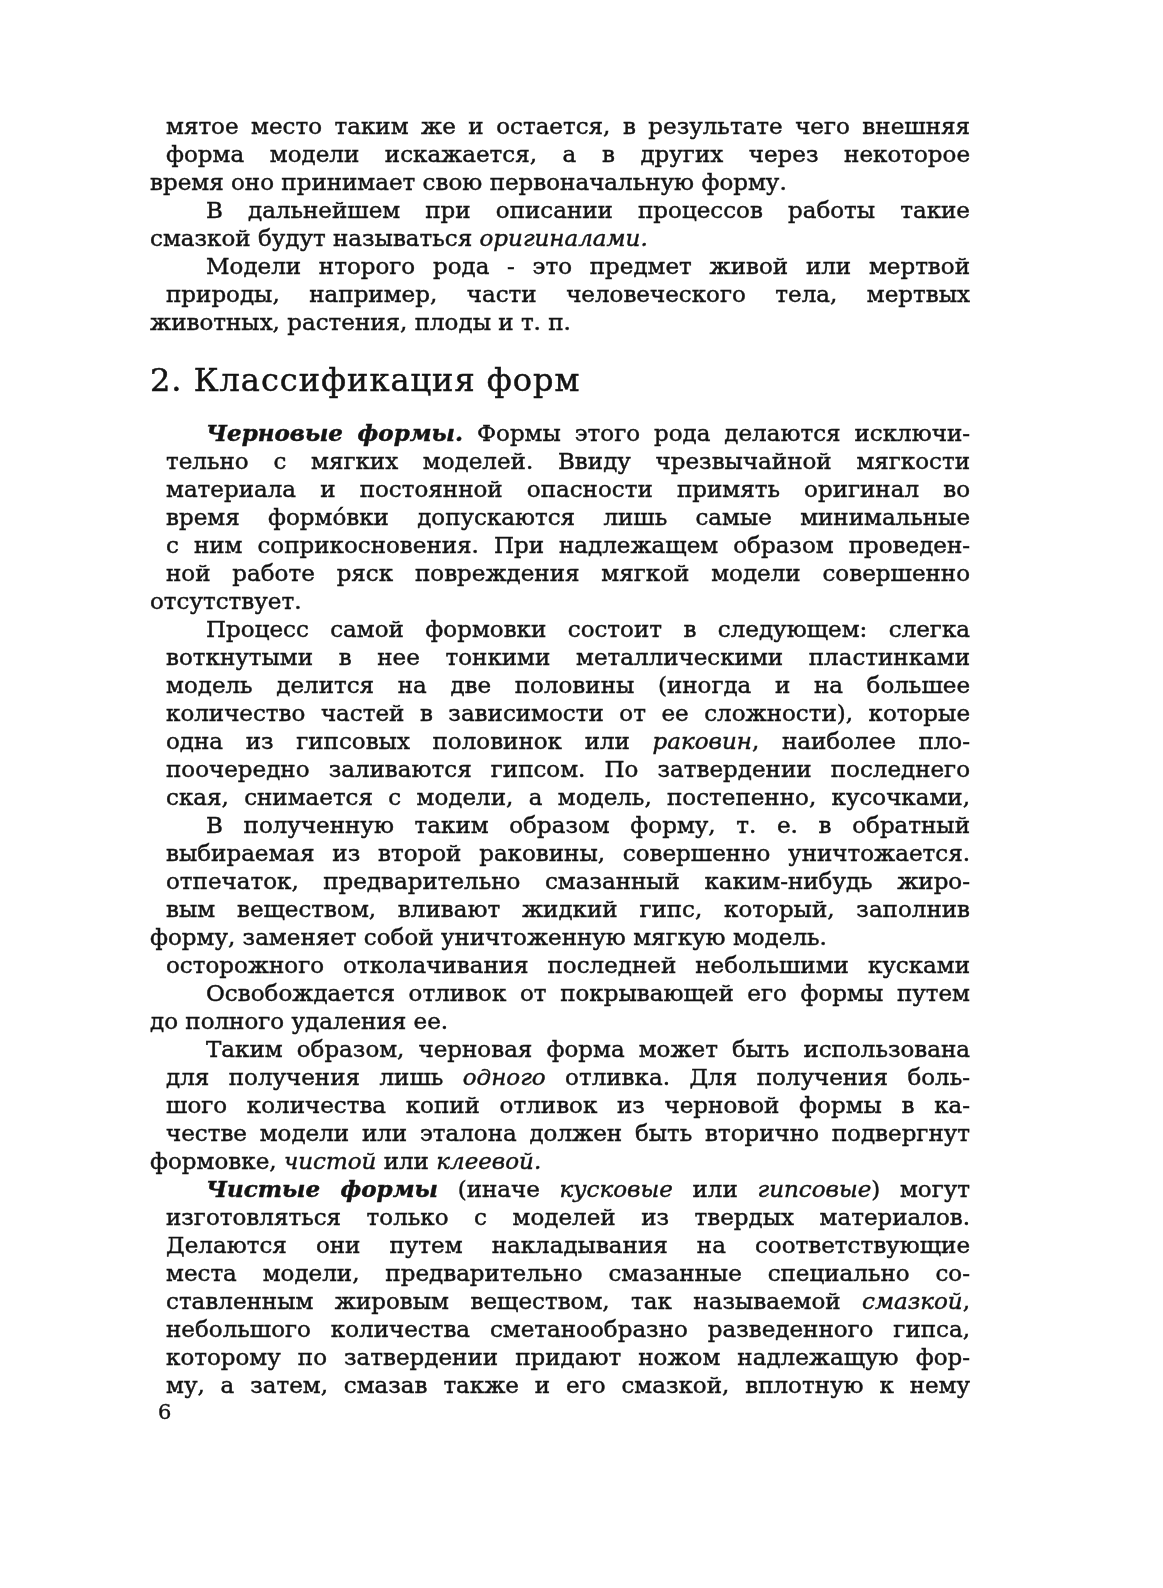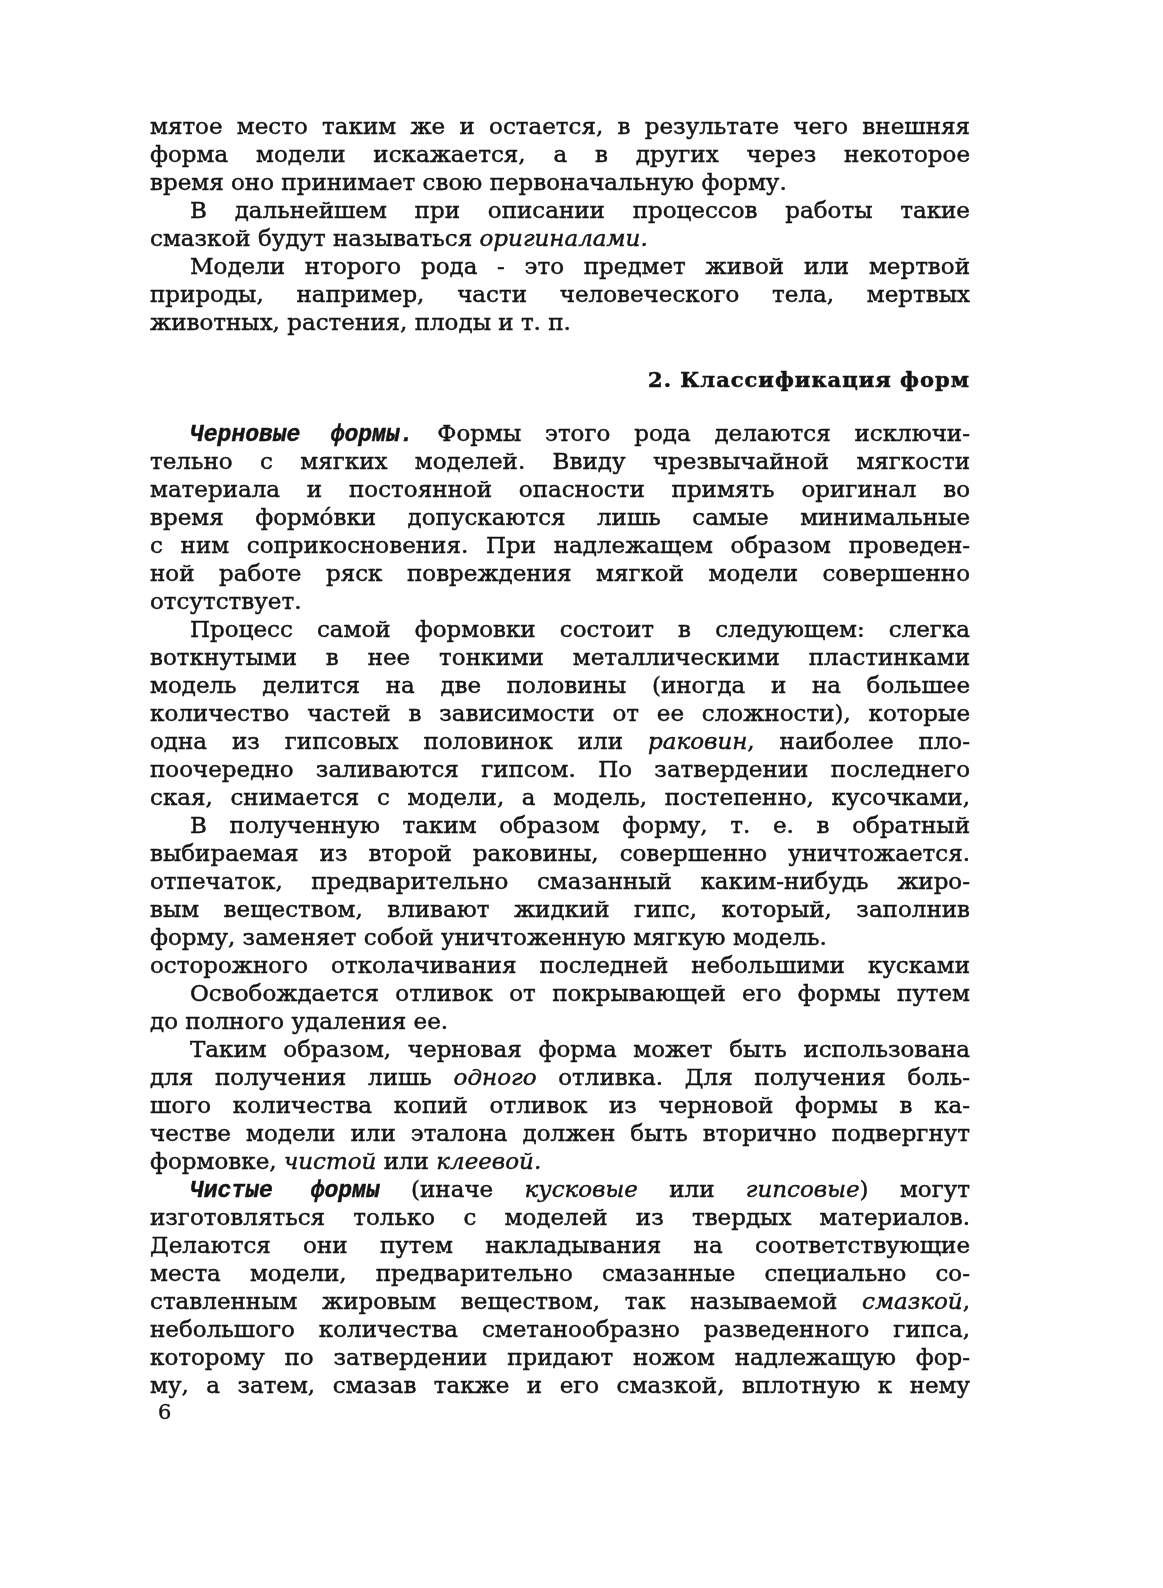--- a/index.html
+++ b/index.html
@@ -28,39 +28,39 @@
     height: 28px;
     white-space: normal;
     text-align: left;
     color: #141414;
     -webkit-text-stroke: 0.45px #141414;
     overflow: hidden;
   }
   .line.j {
     text-align: justify;
     text-align-last: justify;
+    margin-left: 16px;
   }
   .line.indent {
     padding-left: 40px;
   }
   .line .i {
     font-style: italic;
   }
   .line .bi {
     font-style: italic;
     font-weight: bold;
-    font-family: Liberation Mono, monospace;
   }
   .heading {
     margin-top: 29px;
     margin-bottom: 24px;
-    font-size: 21px;
+    font-size: 32px;
     line-height: 30px;
-    font-weight: bold;
-    text-align: right;
+    font-weight: normal;
+    text-align: left;
     letter-spacing: 1px;
     -webkit-text-stroke: 0.5px #141414;
   }
   .page-number {
     position: absolute;
     left: 158px;
     top: 1400px;
     font-size: 21px;
     line-height: 24px;
     -webkit-text-stroke: 0.4px #141414;

